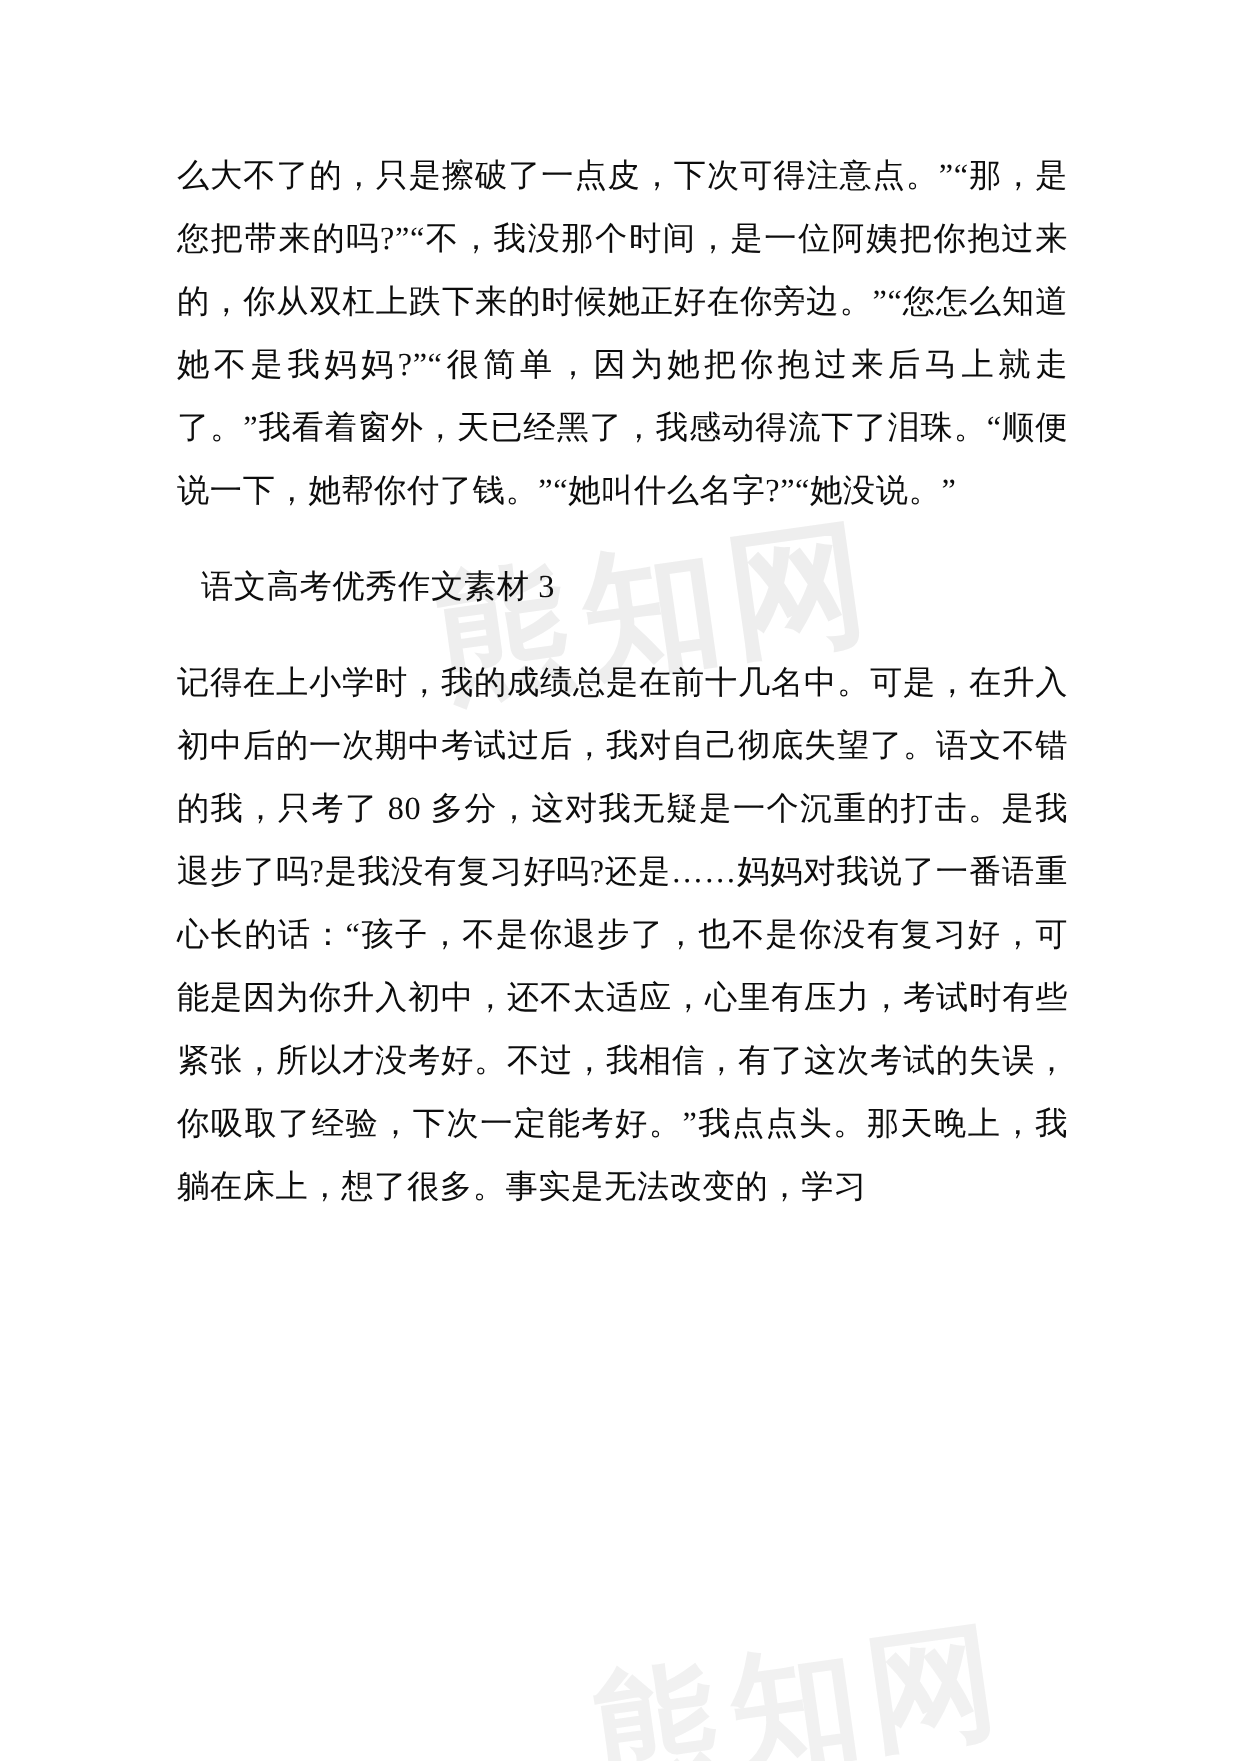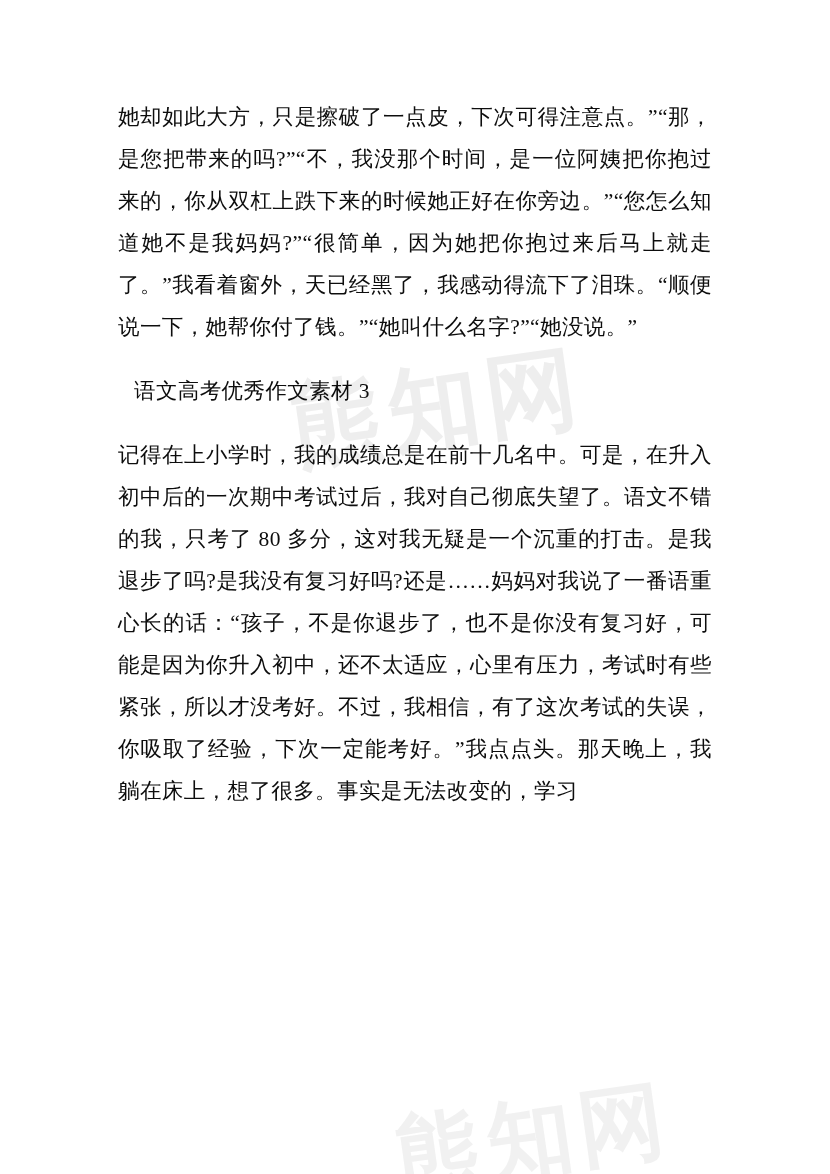--- a/index.html
+++ b/index.html
@@ -76,20 +76,20 @@
 </style>
 </head>
 <body>
 
 <div class="page">
 
   <div class="watermark wm-1">熊知网</div>
   <div class="watermark wm-2">熊知网</div>
 
   <div class="doc-body">
-    <p class="para indent-none">她却如此大方，只是擦破了一点皮，下次可得注意点。”“那，是您把带来的吗?”“不，我没那个时间，是一位阿姨把你抱过来的，你从双杠上跌下来的时候她正好在你旁边。”“您怎么知道她不是我妈妈?”“很简单，因为她把你抱过来后马上就走了。”我看着窗外，天已经黑了，我感动得流下了泪珠。“顺便说一下，她帮你付了钱。”“她叫什么名字?”“她没说。”</p>
+    <p class="para indent-none">么大不了的，只是擦破了一点皮，下次可得注意点。”“那，是您把带来的吗?”“不，我没那个时间，是一位阿姨把你抱过来的，你从双杠上跌下来的时候她正好在你旁边。”“您怎么知道她不是我妈妈?”“很简单，因为她把你抱过来后马上就走了。”我看着窗外，天已经黑了，我感动得流下了泪珠。“顺便说一下，她帮你付了钱。”“她叫什么名字?”“她没说。”</p>
     <div class="spacer-sm"></div>
     <h2 class="heading">语文高考优秀作文素材 3</h2>
     <div class="spacer-sm"></div>
     <p class="para indent-none">记得在上小学时，我的成绩总是在前十几名中。可是，在升入初中后的一次期中考试过后，我对自己彻底失望了。语文不错的我，只考了 80 多分，这对我无疑是一个沉重的打击。是我退步了吗?是我没有复习好吗?还是……妈妈对我说了一番语重心长的话：“孩子，不是你退步了，也不是你没有复习好，可能是因为你升入初中，还不太适应，心里有压力，考试时有些紧张，所以才没考好。不过，我相信，有了这次考试的失误，你吸取了经验，下次一定能考好。”我点点头。那天晚上，我躺在床上，想了很多。事实是无法改变的，学习</p>
   </div>
 
 </div>
 
 </body></html>

